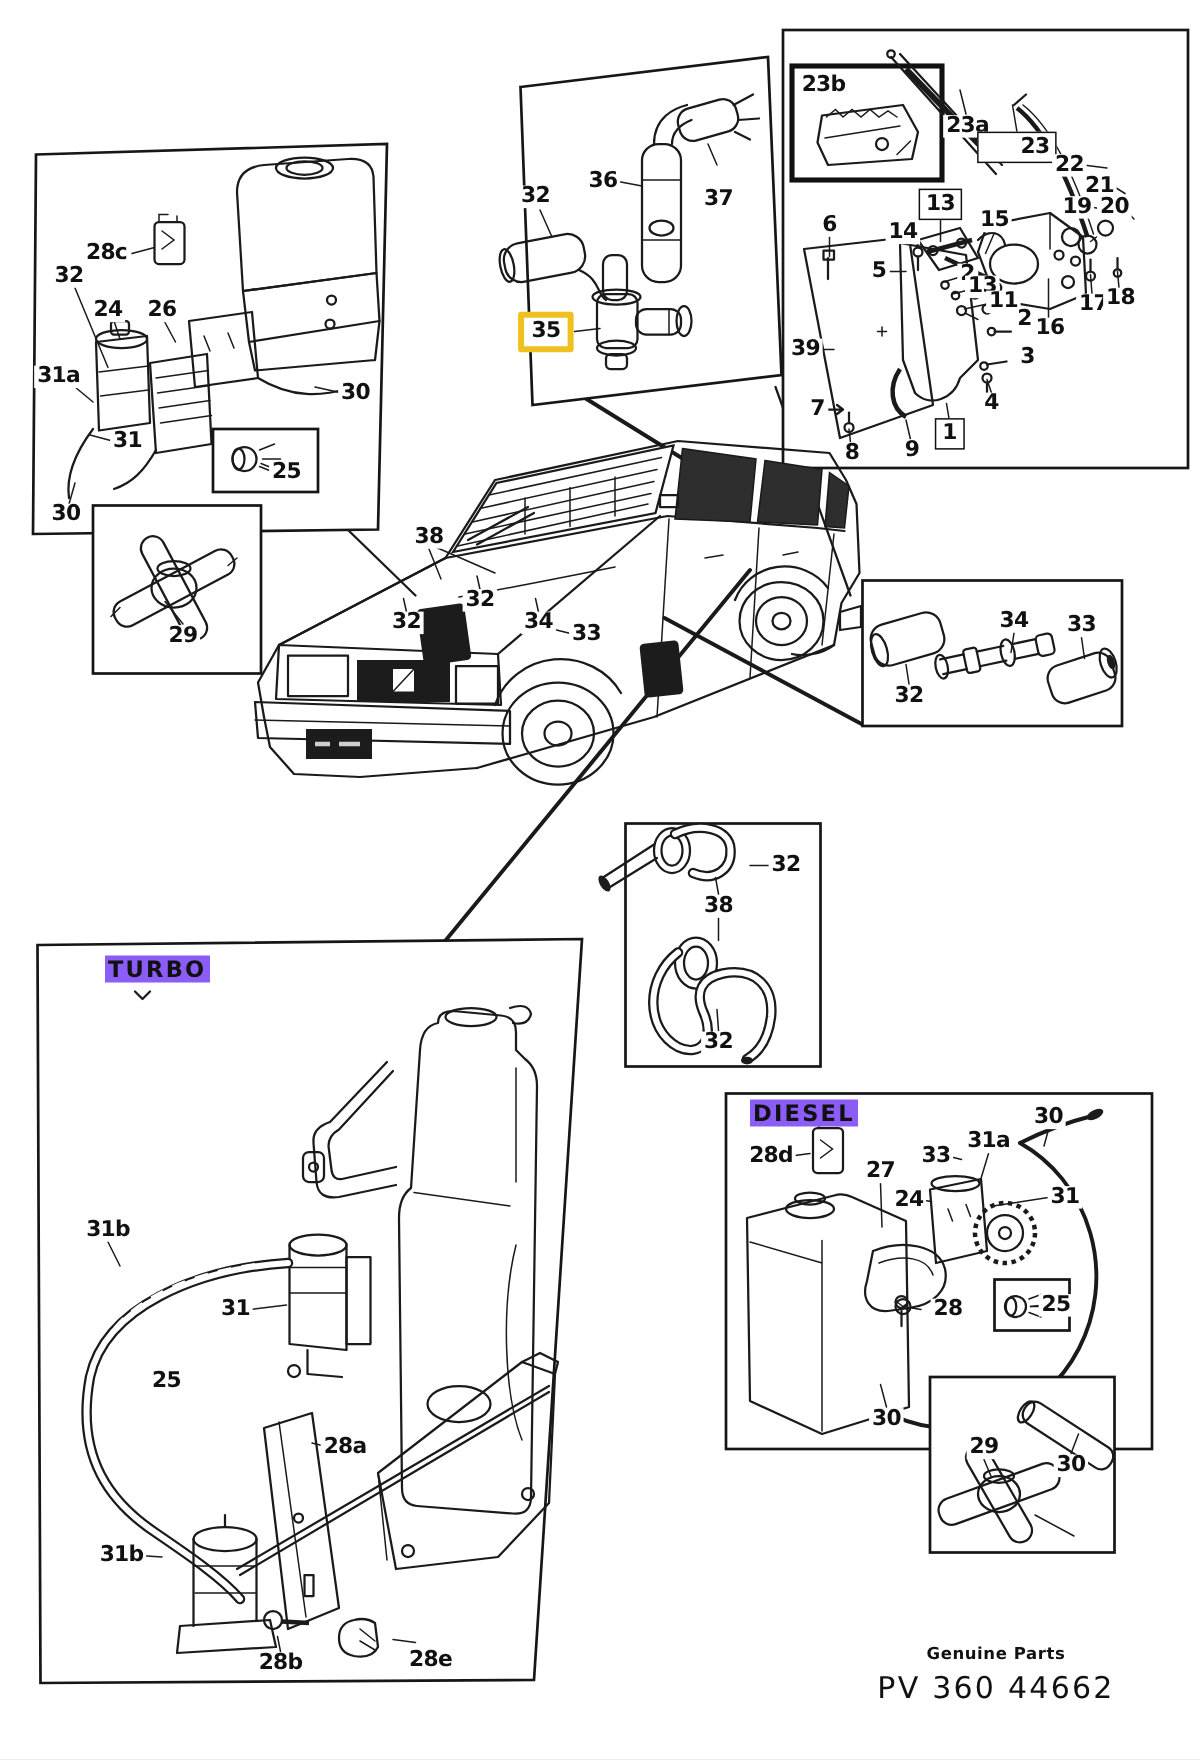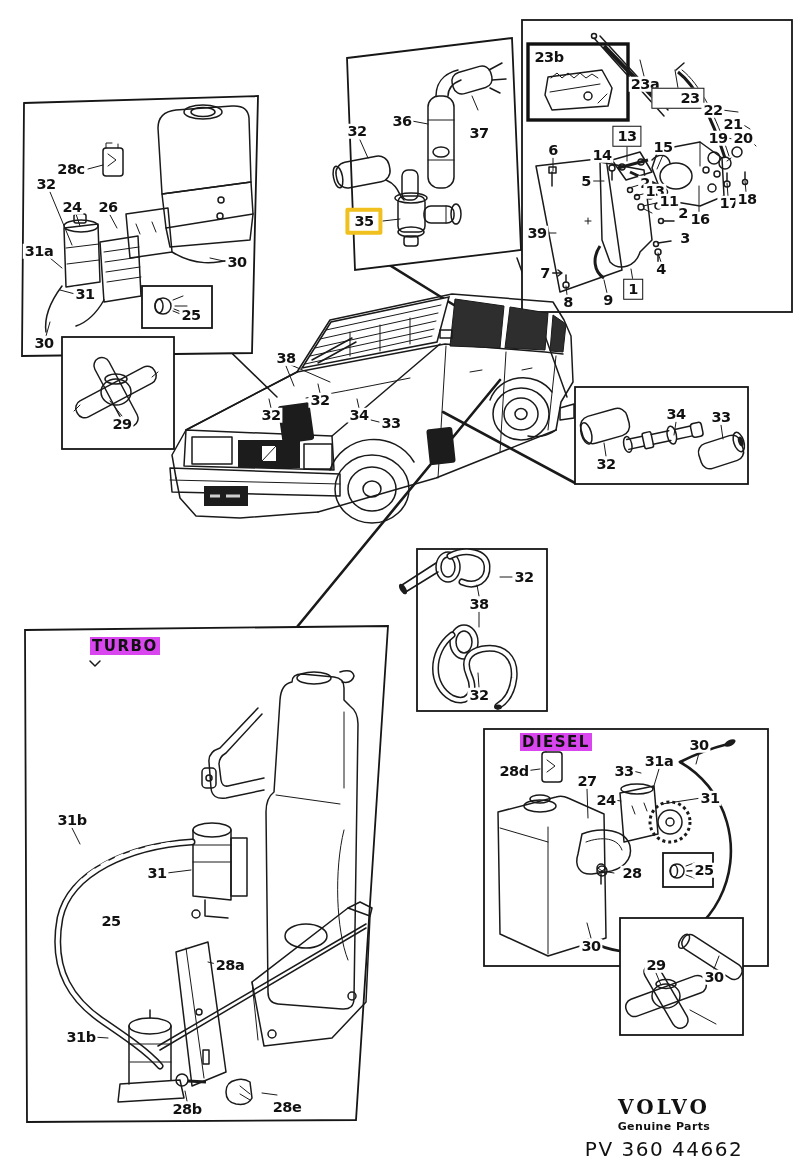--- a/index.html
+++ b/index.html
@@ -14,21 +14,21 @@
   .tube{fill:none;stroke:#1a1a1a;stroke-width:7px;stroke-linecap:round;}
   .tubecore{fill:none;stroke:#ffffff;stroke-width:4px;stroke-linecap:round;}
   .dark{fill:#1c1c1c;stroke:none;}
   .win{fill:#2e2e2e;stroke:#1a1a1a;stroke-width:1px;}
   .callout{position:absolute;transform:translate(-50%,-50%);font-weight:bold;font-size:14.5px;
            letter-spacing:-0.5px;line-height:1;color:#111;background:#fff;padding:0 2px;z-index:5;
            white-space:nowrap;}
   .callout.boxed{border:1.7px solid #111;padding:2px 4px;}
   .callout.highlight{border:4.5px solid #f0c11e;padding:2px 5px;border-radius:2px;}
   .panel-title{position:absolute;font-weight:bold;font-size:15px;letter-spacing:1.5px;color:#111;
-               background:#d946ef;padding:0 2px;z-index:5;margin-left:20px;}
+               background:#8b5cf6;padding:0 2px;z-index:5;}
   #turbo-title{left:70px;top:637px;}
   #diesel-title{left:500px;top:733px;}
   .footer{position:absolute;left:584px;top:1095px;width:160px;text-align:center;color:#111;z-index:5;}
   .brand{font-family:"DejaVu Serif",serif;font-weight:bold;font-size:20px;letter-spacing:3px;}
   .genuine{font-size:11px;font-weight:bold;letter-spacing:0.4px;margin-top:1px;}
   .pn{font-size:20px;letter-spacing:1.5px;margin-top:4px;}
 </style>
 </head>
 <body>
 
@@ -504,18 +504,17 @@
       <div class="callout" style="left: 704px; top: 870px;">25</div>
       <div class="callout" style="left: 591px; top: 946px;">30</div>
       <div class="callout" style="left: 656px; top: 965px;">29</div>
       <div class="callout" style="left: 714px; top: 977px;">30</div>
     </div>
 
 <div class="panel-title" id="turbo-title">TURBO</div>
 <div class="panel-title" id="diesel-title">DIESEL</div>
 
 <div class="footer">
-  <div class="brand">VOLVO</div>
   <div class="genuine">Genuine Parts</div>
   <div class="pn">PV 360 44662</div>
 </div>
 
 </div>
 
 </body></html>

